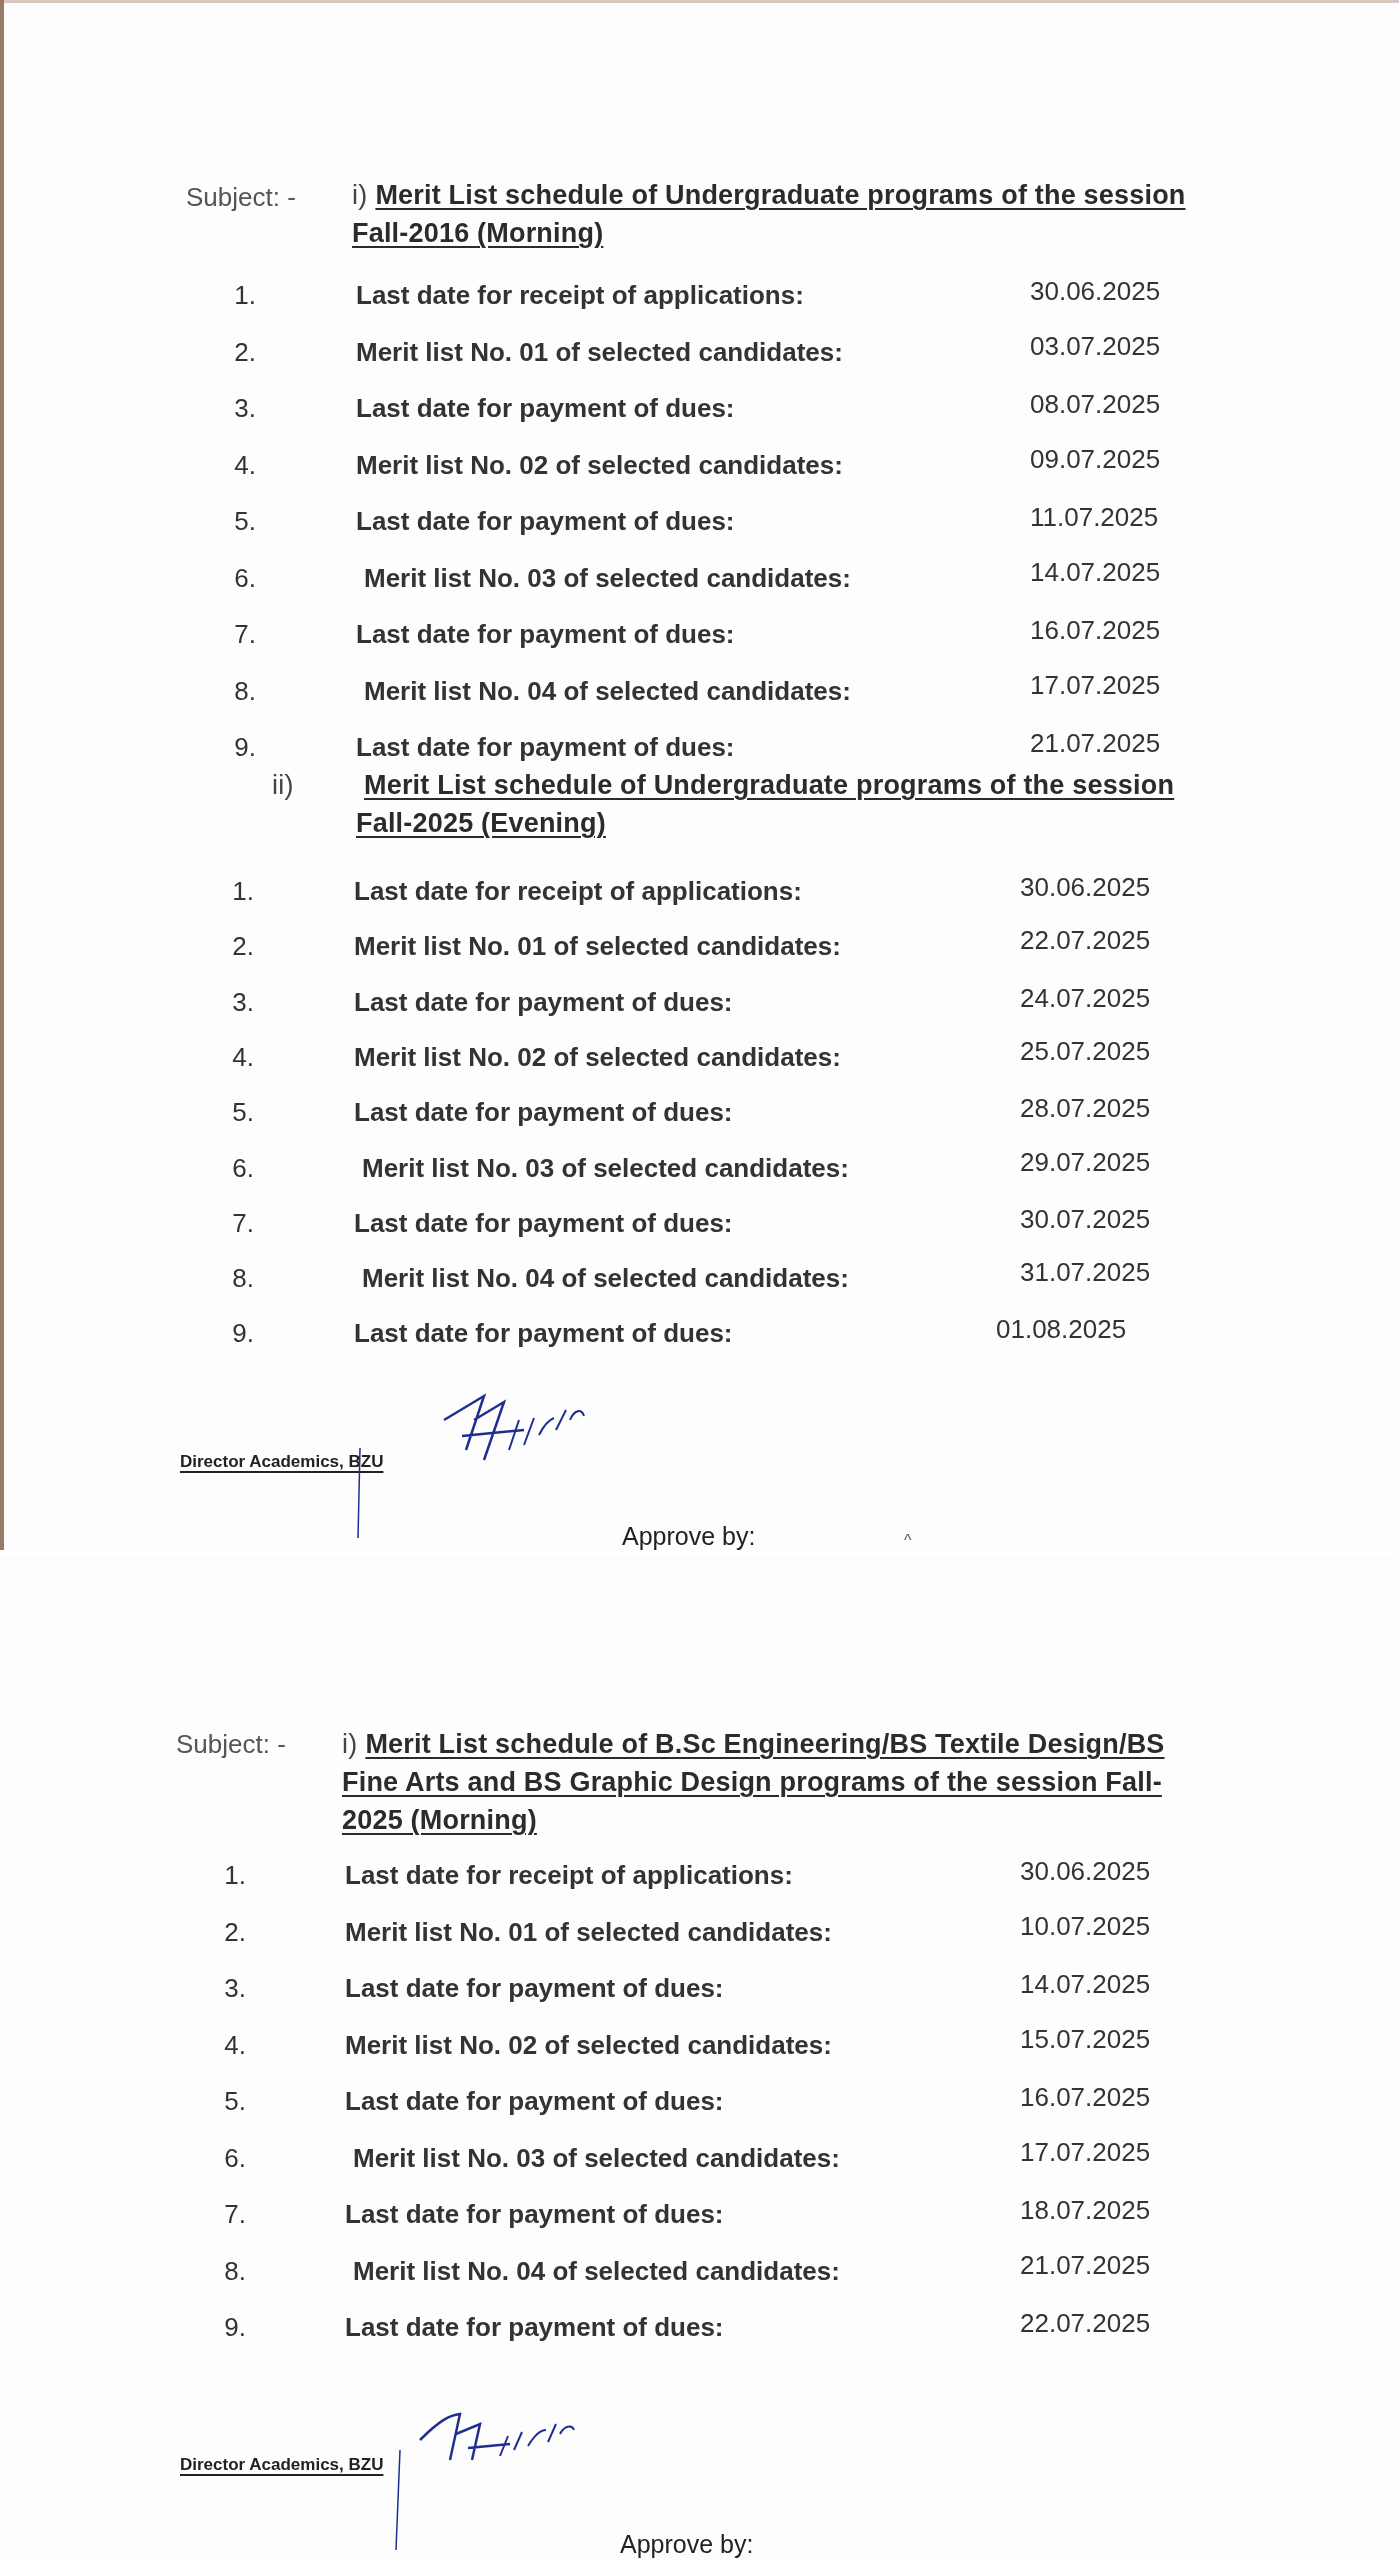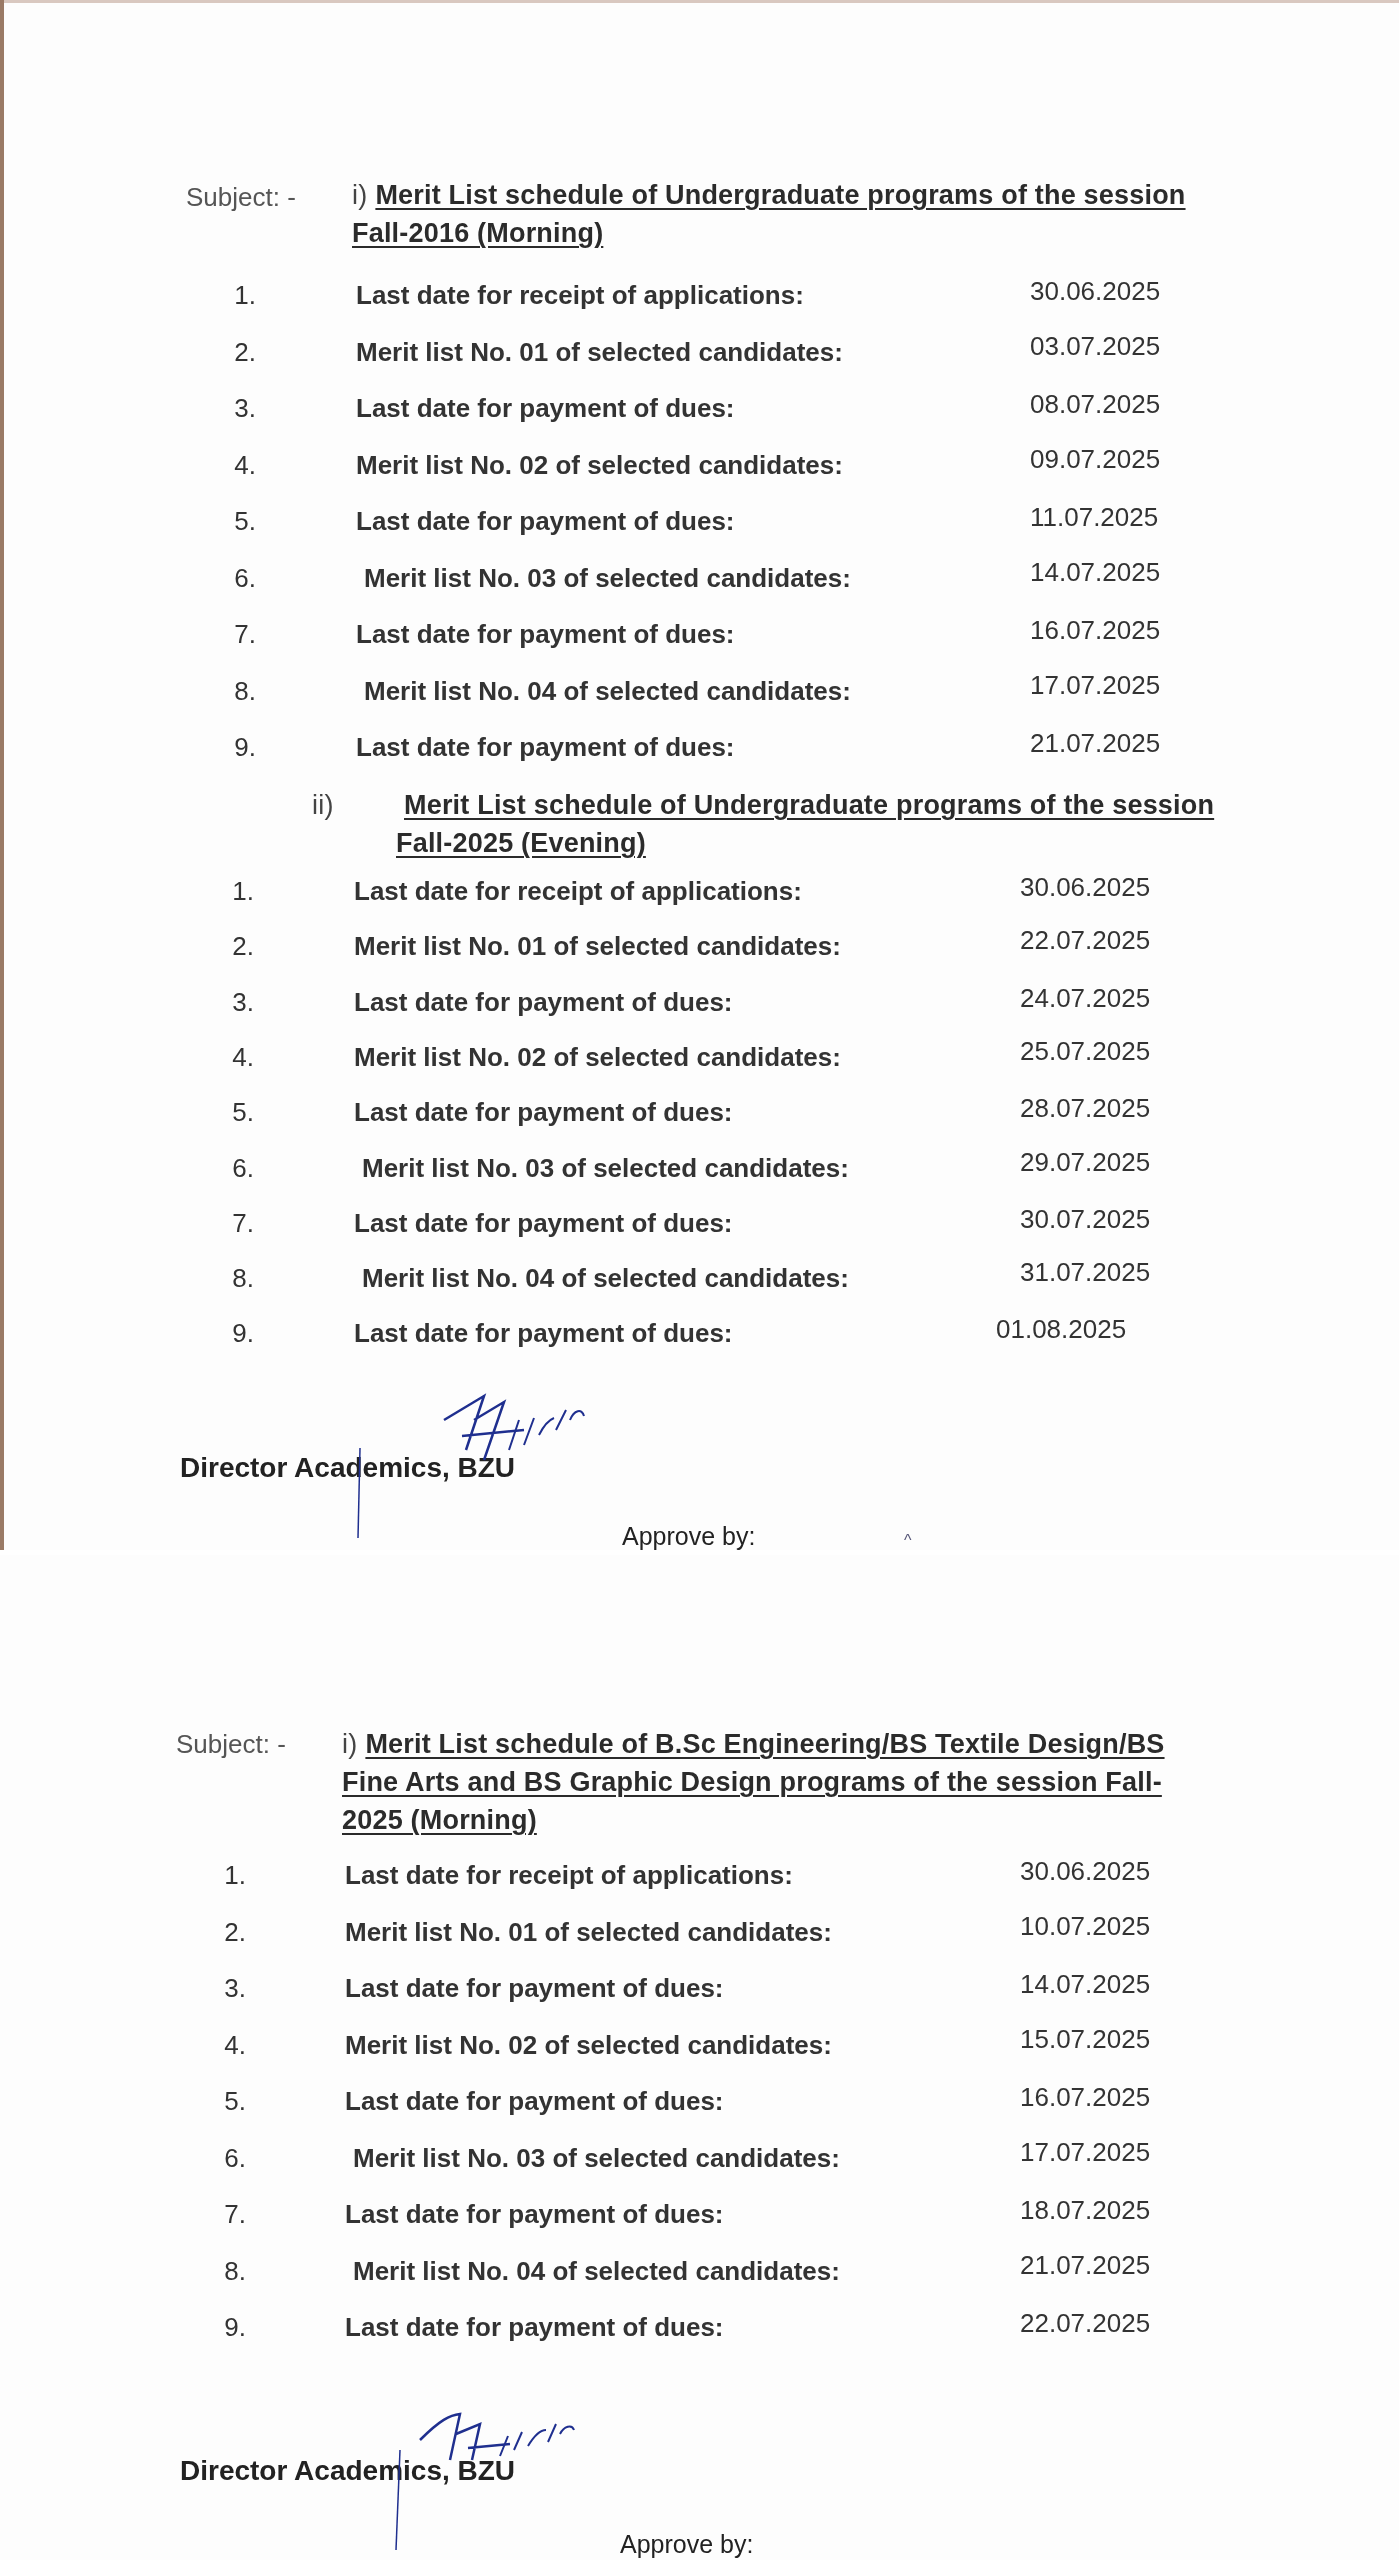--- a/index.html
+++ b/index.html
@@ -20,22 +20,22 @@
     line-height: 38px; letter-spacing: 0.2px;
   }
   .heading .roman { font-weight: normal; color: #444; margin-right: 8px; text-decoration: none; }
   .heading .u { text-decoration: underline; text-decoration-thickness: 2px; text-underline-offset: 4px; }
 
   .row { position: absolute; left: 0; width: 1399px; height: 40px; font-size: 26px; color: #333; }
   .row .num { position: absolute; width: 40px; text-align: right; }
   .row .label { position: absolute; font-weight: bold; }
   .row .date { position: absolute; }
   .director {
-    position: absolute; font-size: 28px; font-weight: bold; color: #222;
-    text-decoration-thickness: 2px; text-underline-offset: 4px;
+    position: absolute; font-size: 17px; font-weight: bold; color: #222;
+    text-decoration: underline; text-decoration-thickness: 2px; text-underline-offset: 4px;
     white-space: nowrap;
   }
   .approve { position: absolute; font-size: 25px; color: #222; }
   .sig-svg { position: absolute; }
   .caret { position: absolute; font-size: 16px; color: #557; }
 </style>
 </head>
 <body>
 
 <div class="page page1">
@@ -89,21 +89,21 @@
         <span class="label" style="left:360px">Merit list No. 04 of selected candidates:</span>
         <span class="date" style="left:1026px; top:-6px">17.07.2025</span>
       </div>
       <div class="row" style="top: 732px;">
         <span class="num" style="left:212px">9.</span>
         <span class="label" style="left:352px">Last date for payment of dues:</span>
         <span class="date" style="left:1026px; top:-4px">21.07.2025</span>
       </div>
     </div>
 
-  <div class="heading" style="left:268px; top:786px;margin-left:40px;">
+  <div class="heading" style="left:268px; top:766px;">
     <span class="roman" style="display:inline-block;width:84px;">ii)</span><span class="u">Merit List schedule of Undergraduate programs of the session</span><br>
     <span class="u" style="margin-left:84px;">Fall-2025 (Evening)</span>
   </div>
 
   <div id="p1s2">
       <div class="row" style="top: 876px;">
         <span class="num" style="left:210px">1.</span>
         <span class="label" style="left:350px">Last date for receipt of applications:</span>
         <span class="date" style="left:1016px; top:-4px">30.06.2025</span>
       </div>

